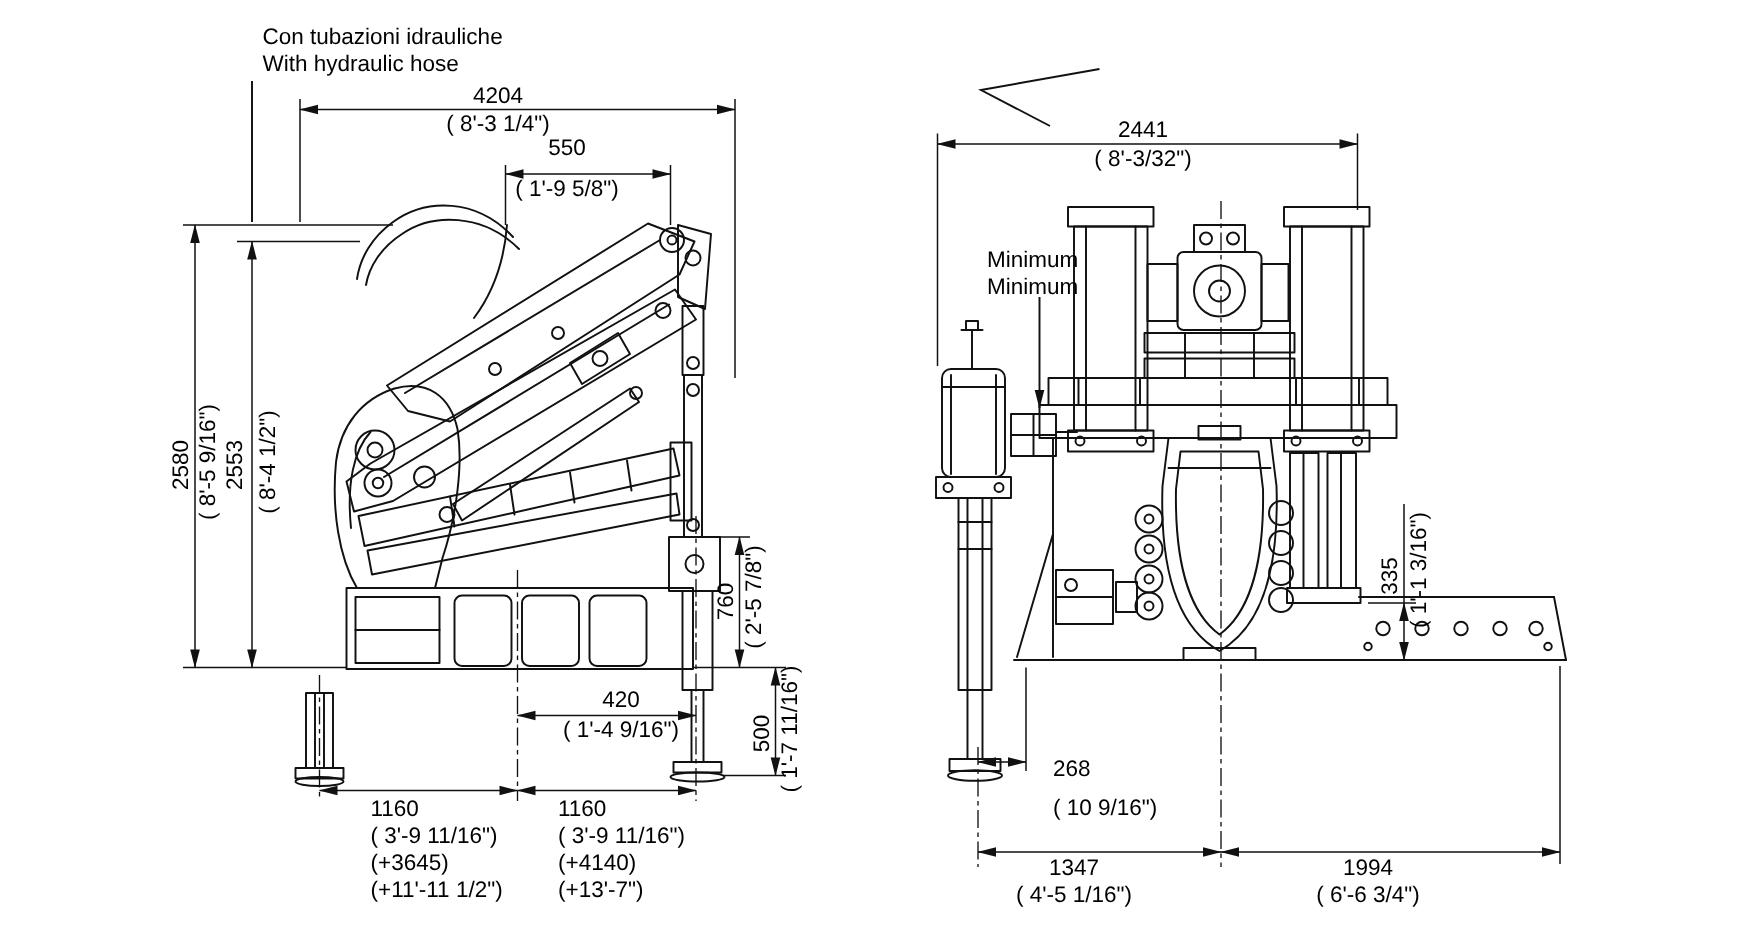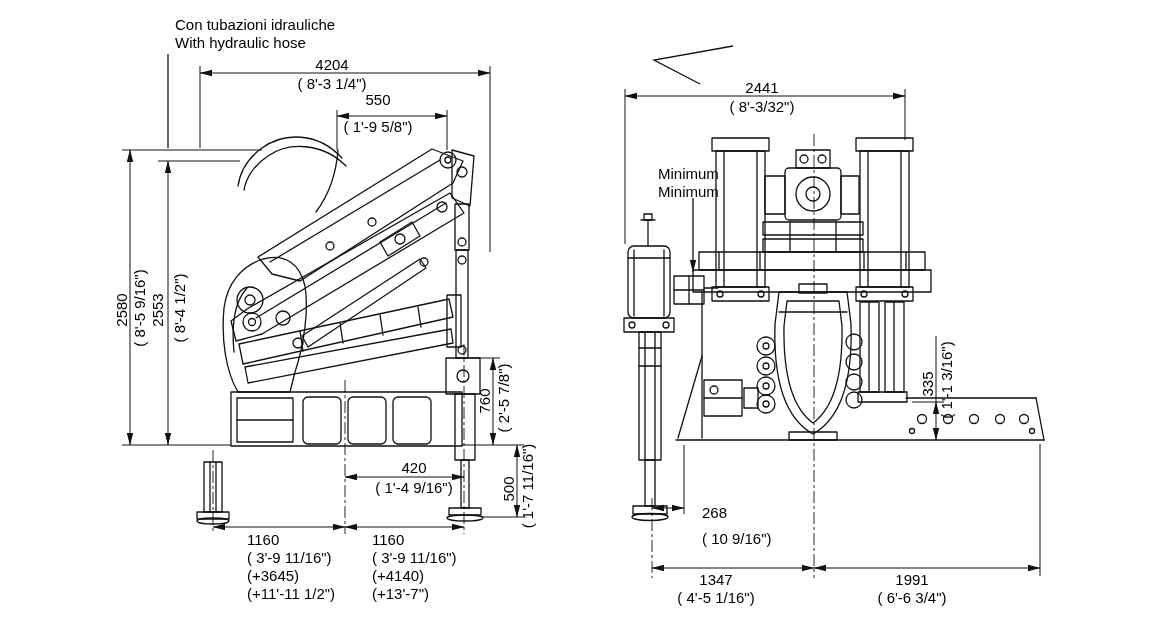--- a/index.html
+++ b/index.html
@@ -284,16 +284,16 @@
 <div class="t" style="left:372px;top:585px">(+13'-7")</div>
 
 <div class="t c" style="left:762px;top:87px">2441</div>
 <div class="t c" style="left:762px;top:106px">( 8'-3/32")</div>
 <div class="t v" style="left:927px;top:384px">335</div>
 <div class="t v" style="left:946px;top:380px">( 1'-1 3/16")</div>
 <div class="t" style="left:702px;top:504px">268</div>
 <div class="t" style="left:702px;top:530px">( 10 9/16")</div>
 <div class="t c" style="left:716px;top:579px">1347</div>
 <div class="t c" style="left:716px;top:597px">( 4'-5 1/16")</div>
-<div class="t c" style="left:912px;top:579px">1991</div>
+<div class="t c" style="left:912px;top:579px">1994</div>
 <div class="t c" style="left:912px;top:597px">( 6'-6 3/4")</div>
 
 </div>
 
 </body></html>

